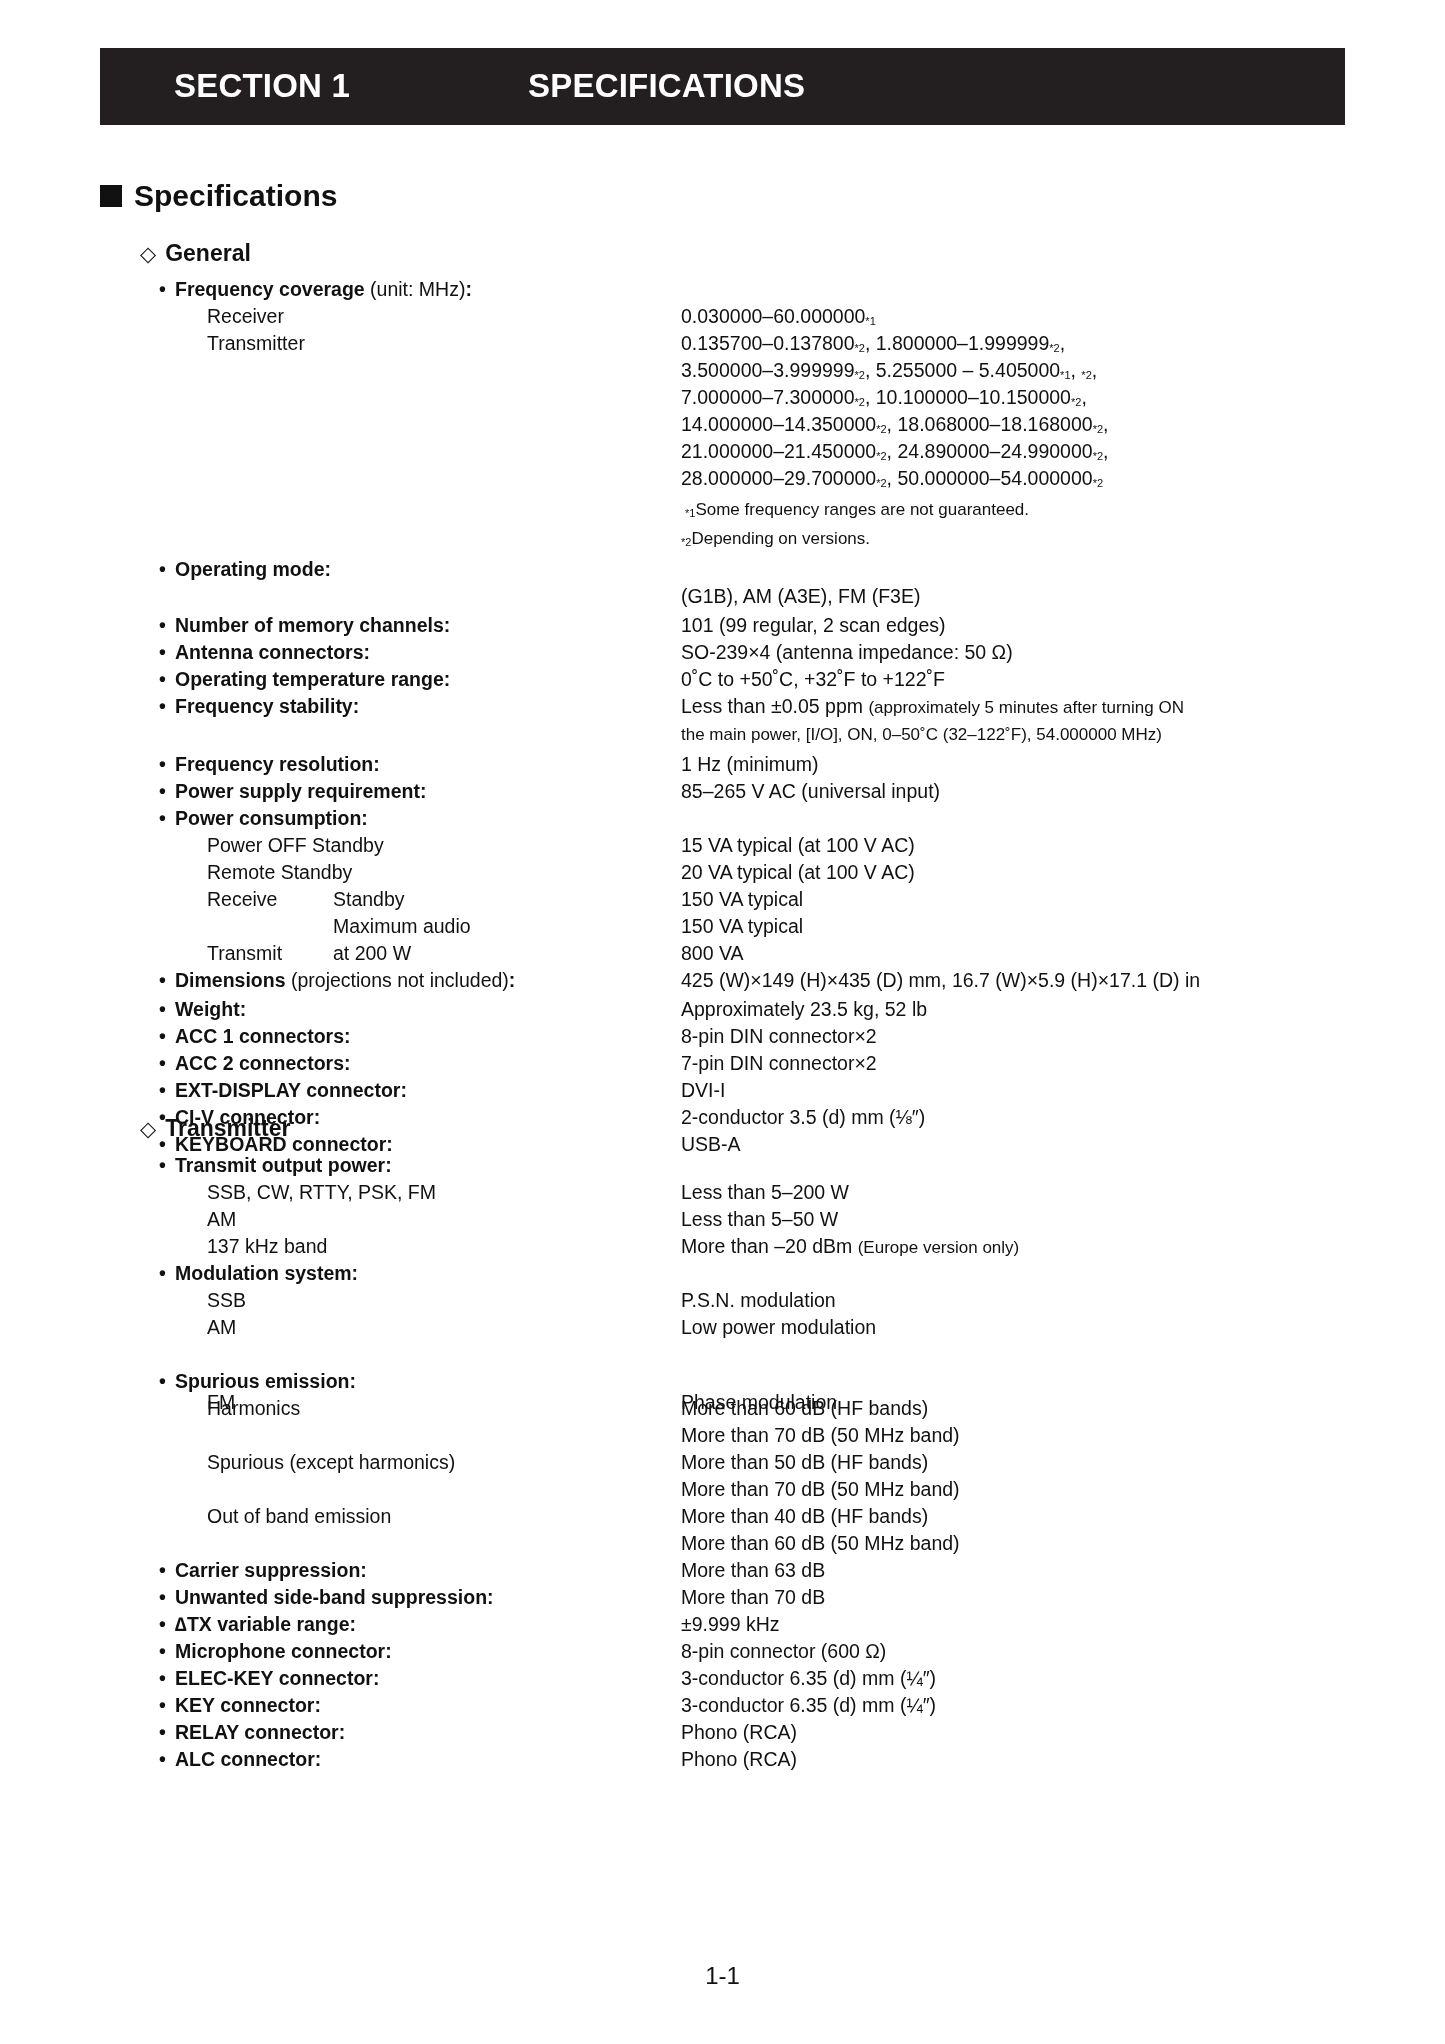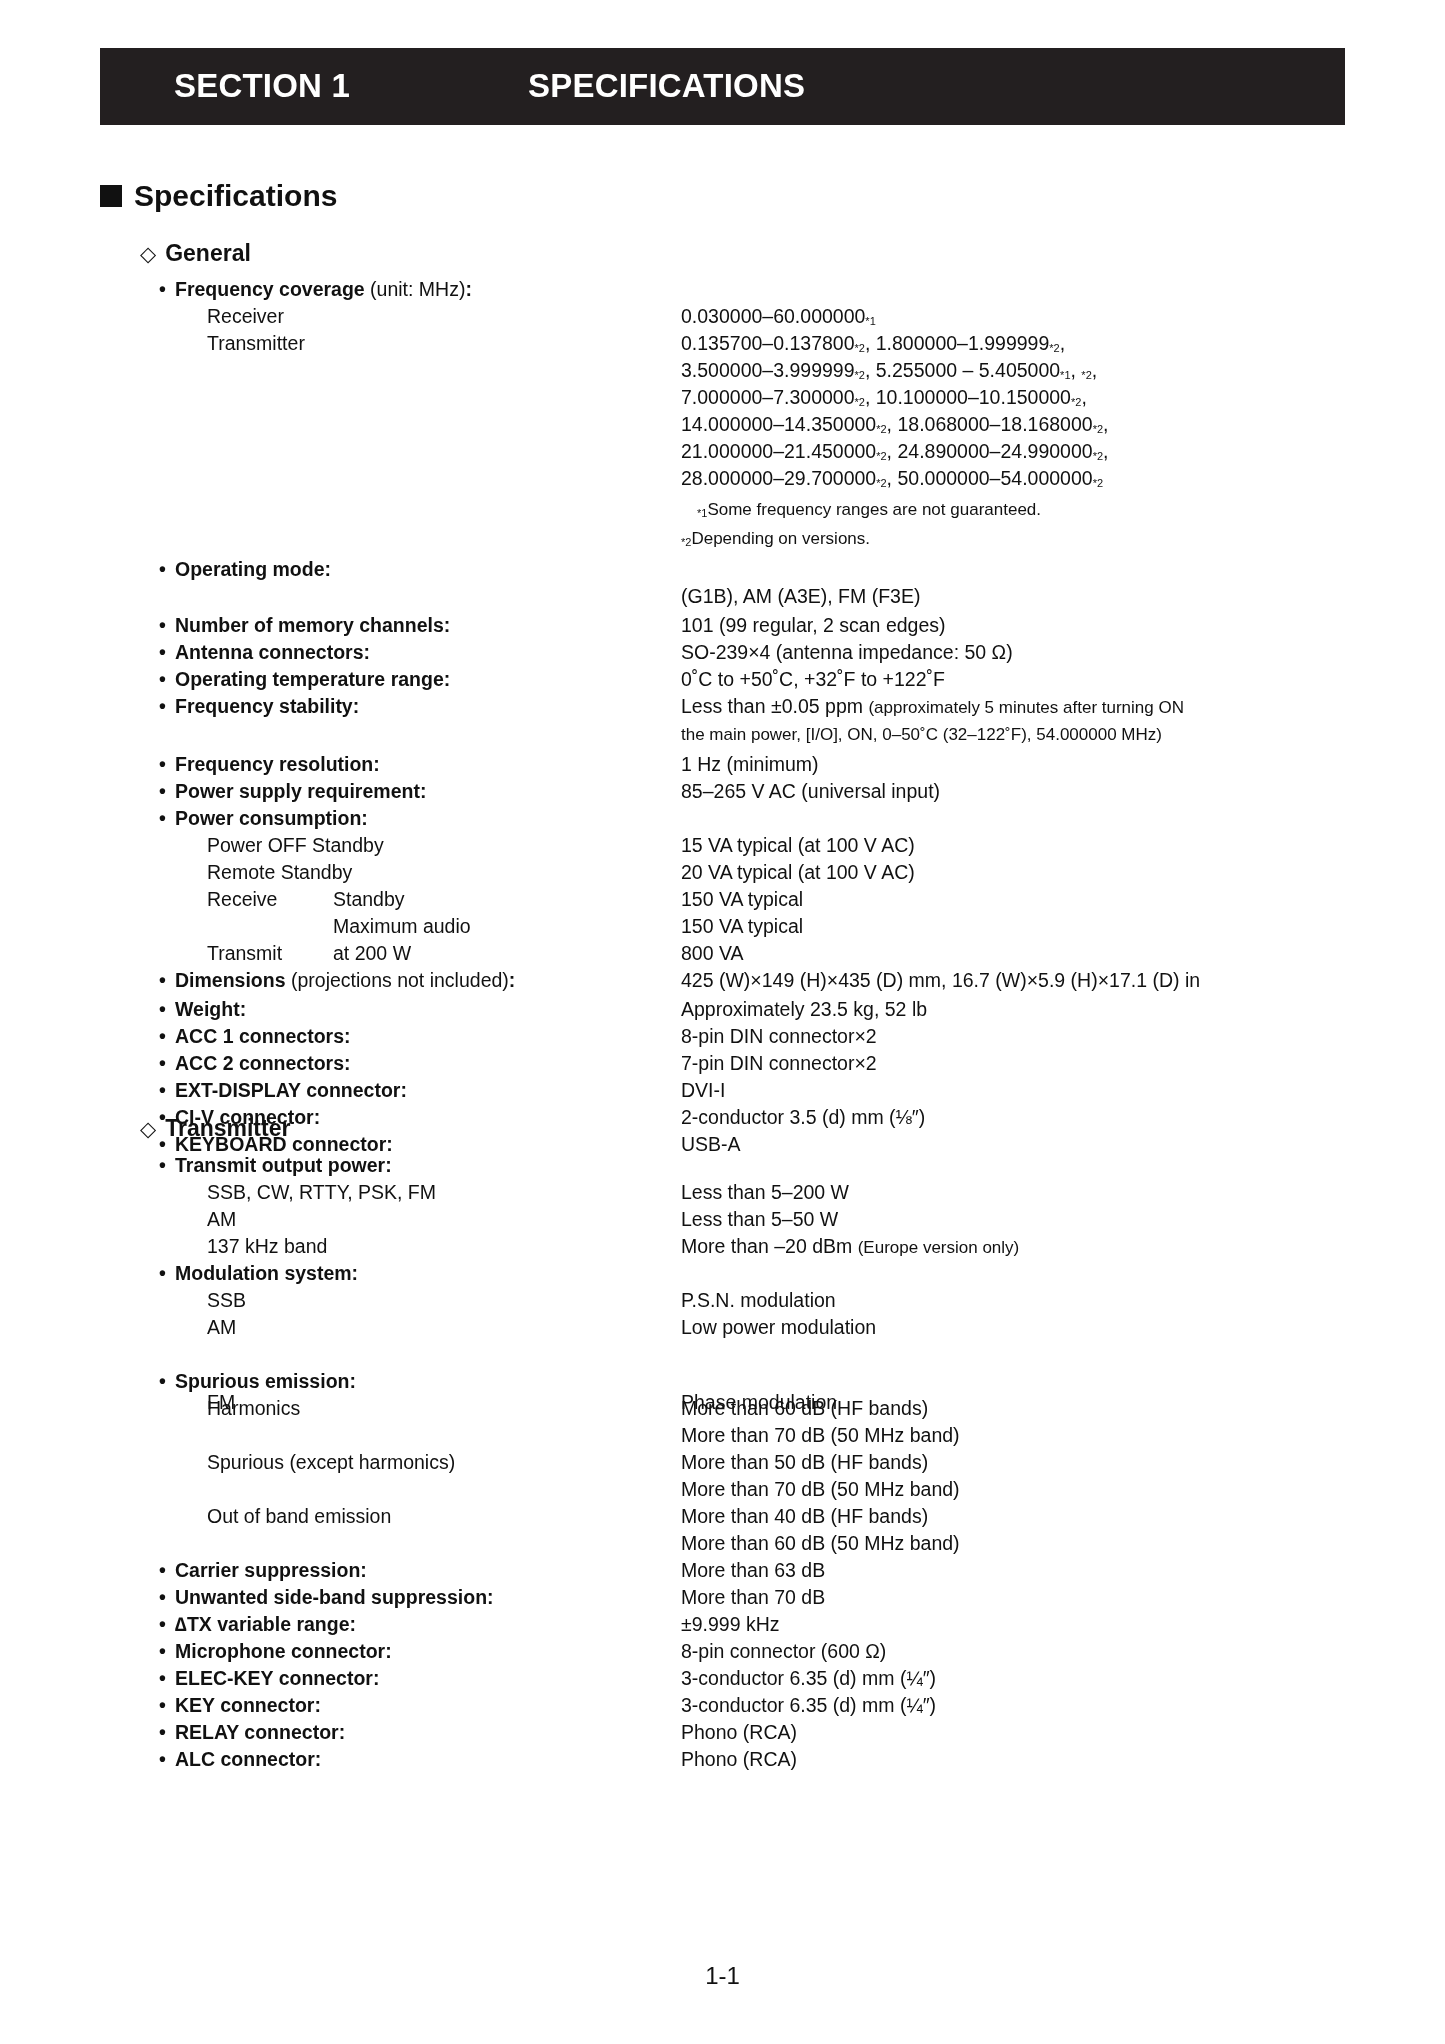--- a/index.html
+++ b/index.html
@@ -181,21 +181,21 @@
         </div>
         <div class="row" style="position: absolute; top: 135px; left: 0px; width: 1445px;">
           <div class="value">14.000000–14.350000<span class="fn-lead">*2</span>, 18.068000–18.168000<span class="fn-lead">*2</span>,</div>
         </div>
         <div class="row" style="position: absolute; top: 162px; left: 0px; width: 1445px;">
           <div class="value">21.000000–21.450000<span class="fn-lead">*2</span>, 24.890000–24.990000<span class="fn-lead">*2</span>,</div>
         </div>
         <div class="row" style="position: absolute; top: 189px; left: 0px; width: 1319px; text-decoration: underline;">
           <div class="value">28.000000–29.700000<span class="fn-lead">*2</span>, 50.000000–54.000000<span class="fn-lead">*2</span></div>
         </div>
-        <div class="row" style="position: absolute; top: 220px; left: 16px; width: 1232px;">
+        <div class="row" style="position: absolute; top: 220px; left: 4px; width: 1232px;">
           <div class="value small"><span class="fn-lead">*1</span>Some frequency ranges are not guaranteed.</div>
         </div>
         <div class="row" style="position: absolute; top: 249px; left: 0px; width: 1445px;">
           <div class="value small"><span class="fn-lead">*2</span>Depending on versions.</div>
         </div>
         <div class="row" style="position: absolute; top: 280px; left: 0px; width: 1445px;">
           <div class="label lvl1 bold bullet"><b>Operating mode:</b></div>
         </div>
         <div class="row" style="position: absolute; top: 307px; left: 0px; width: 1445px;">
           <div class="value">(G1B), AM (A3E), FM (F3E)</div>

